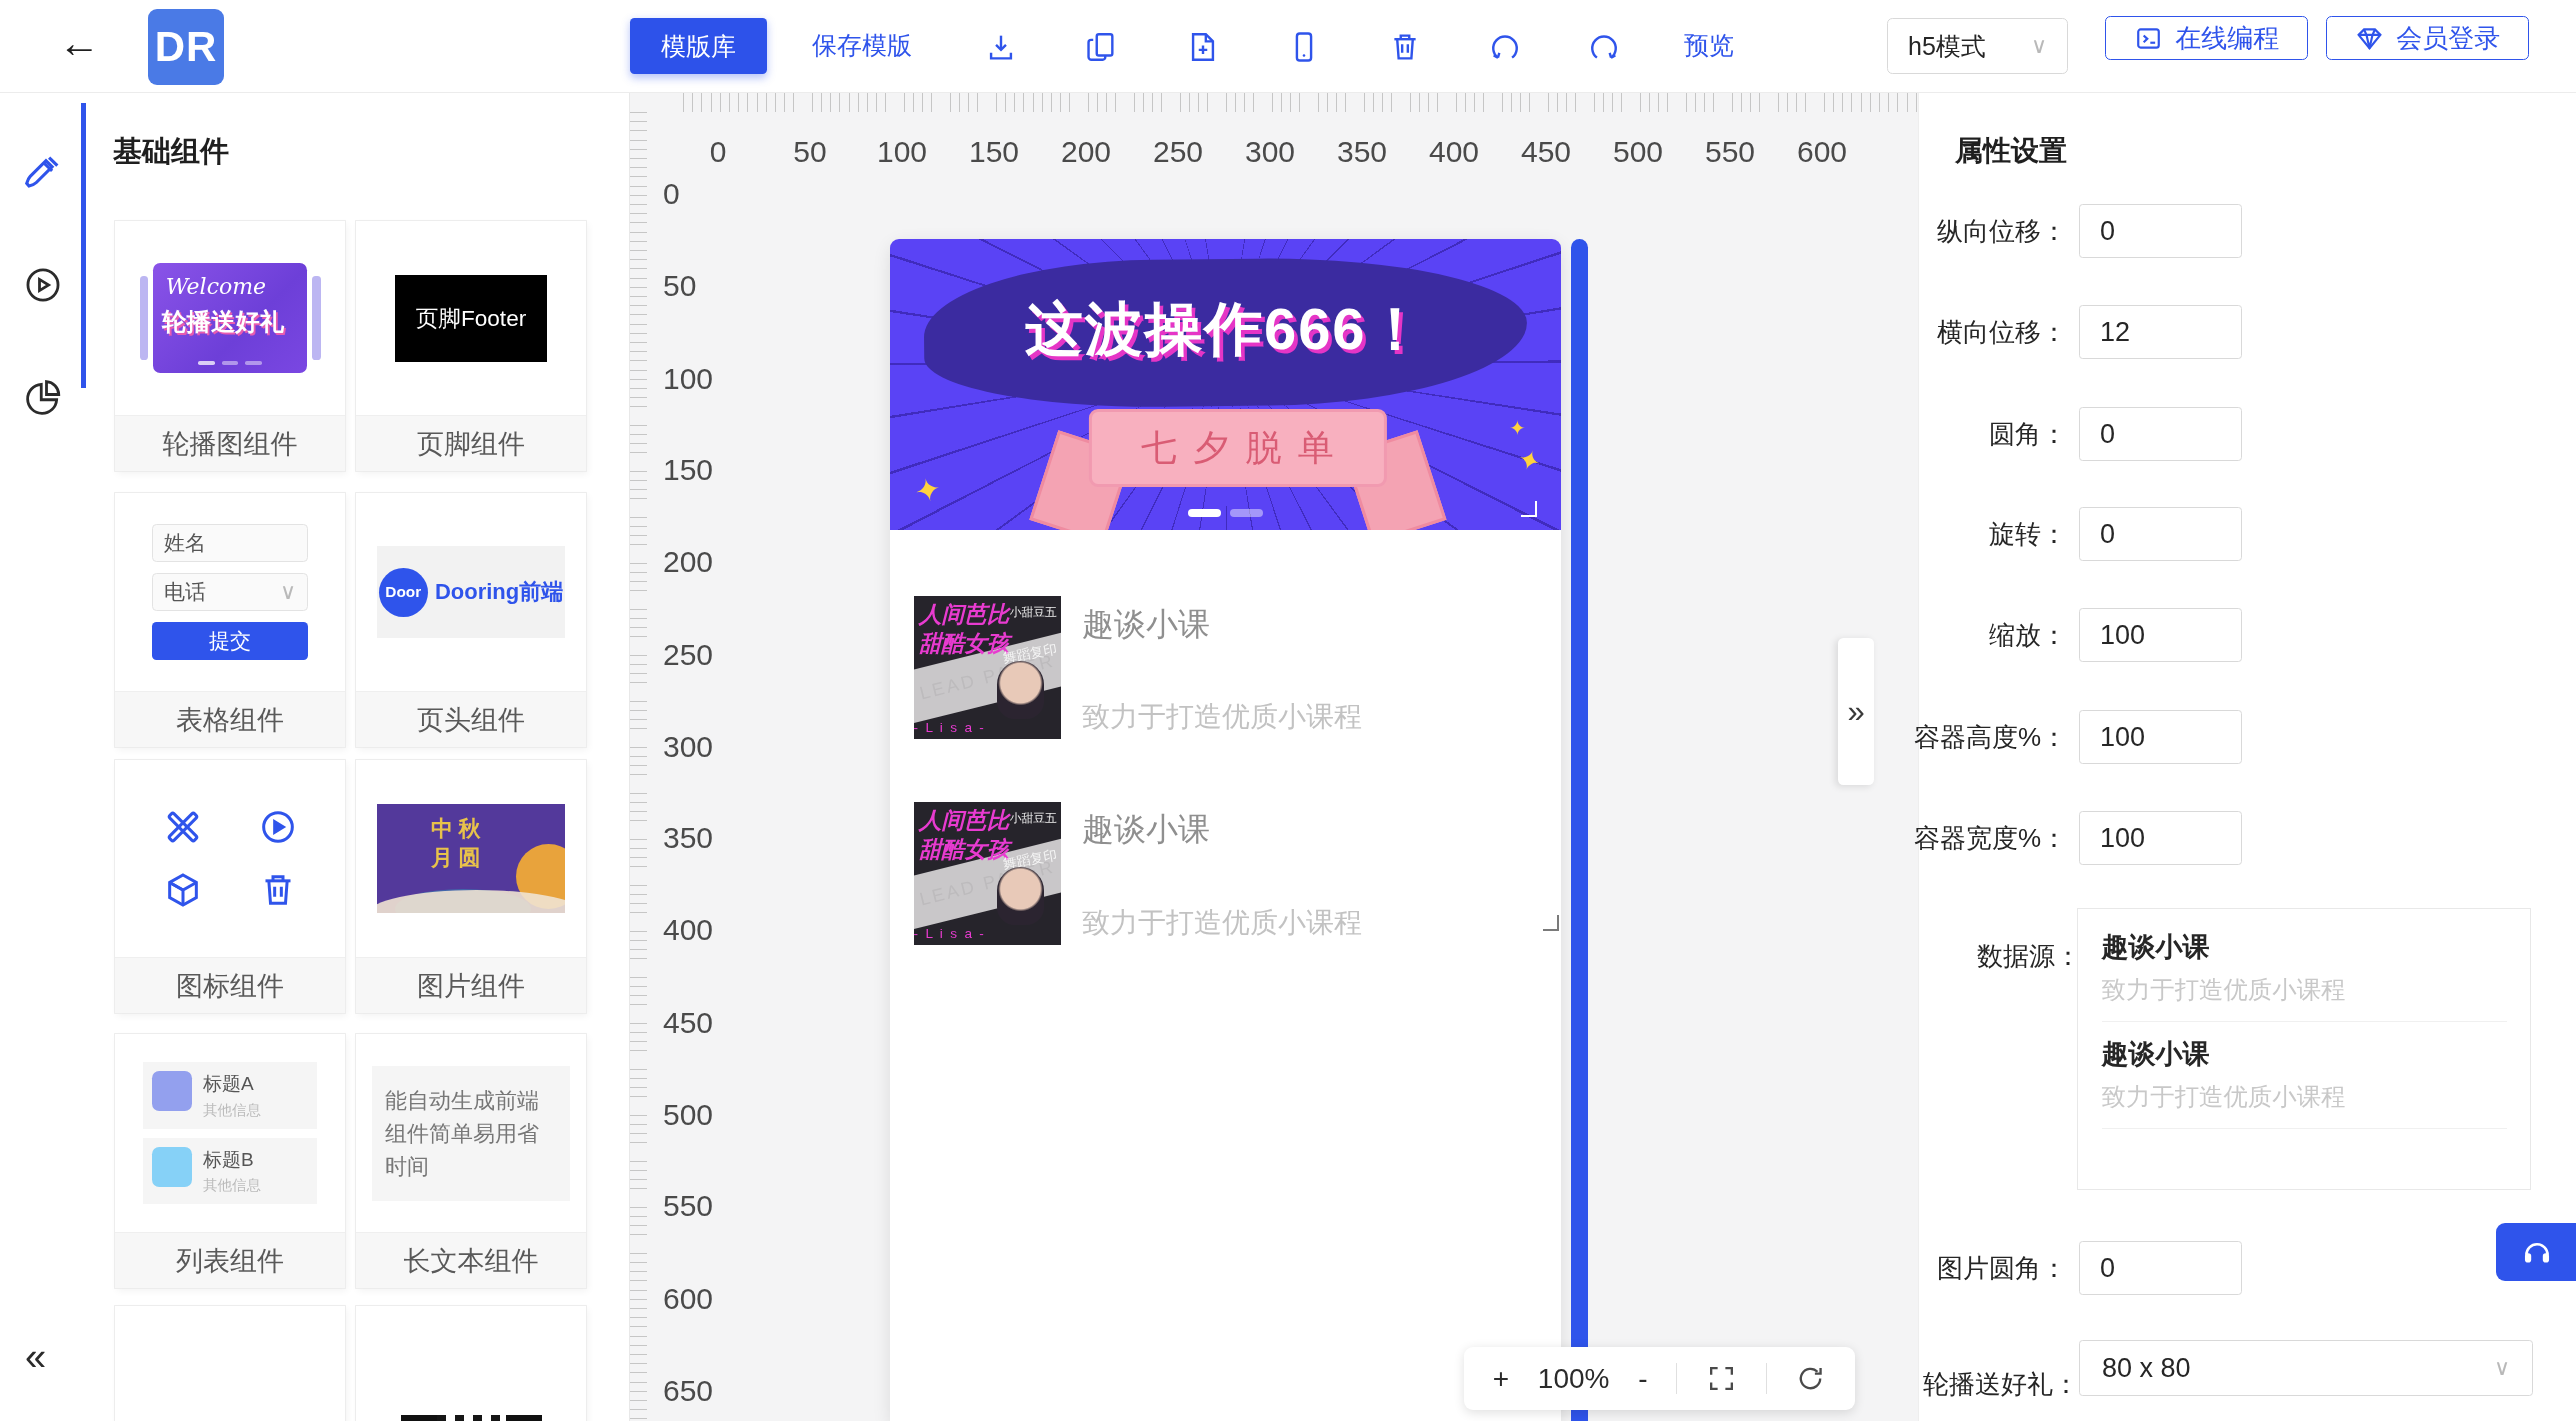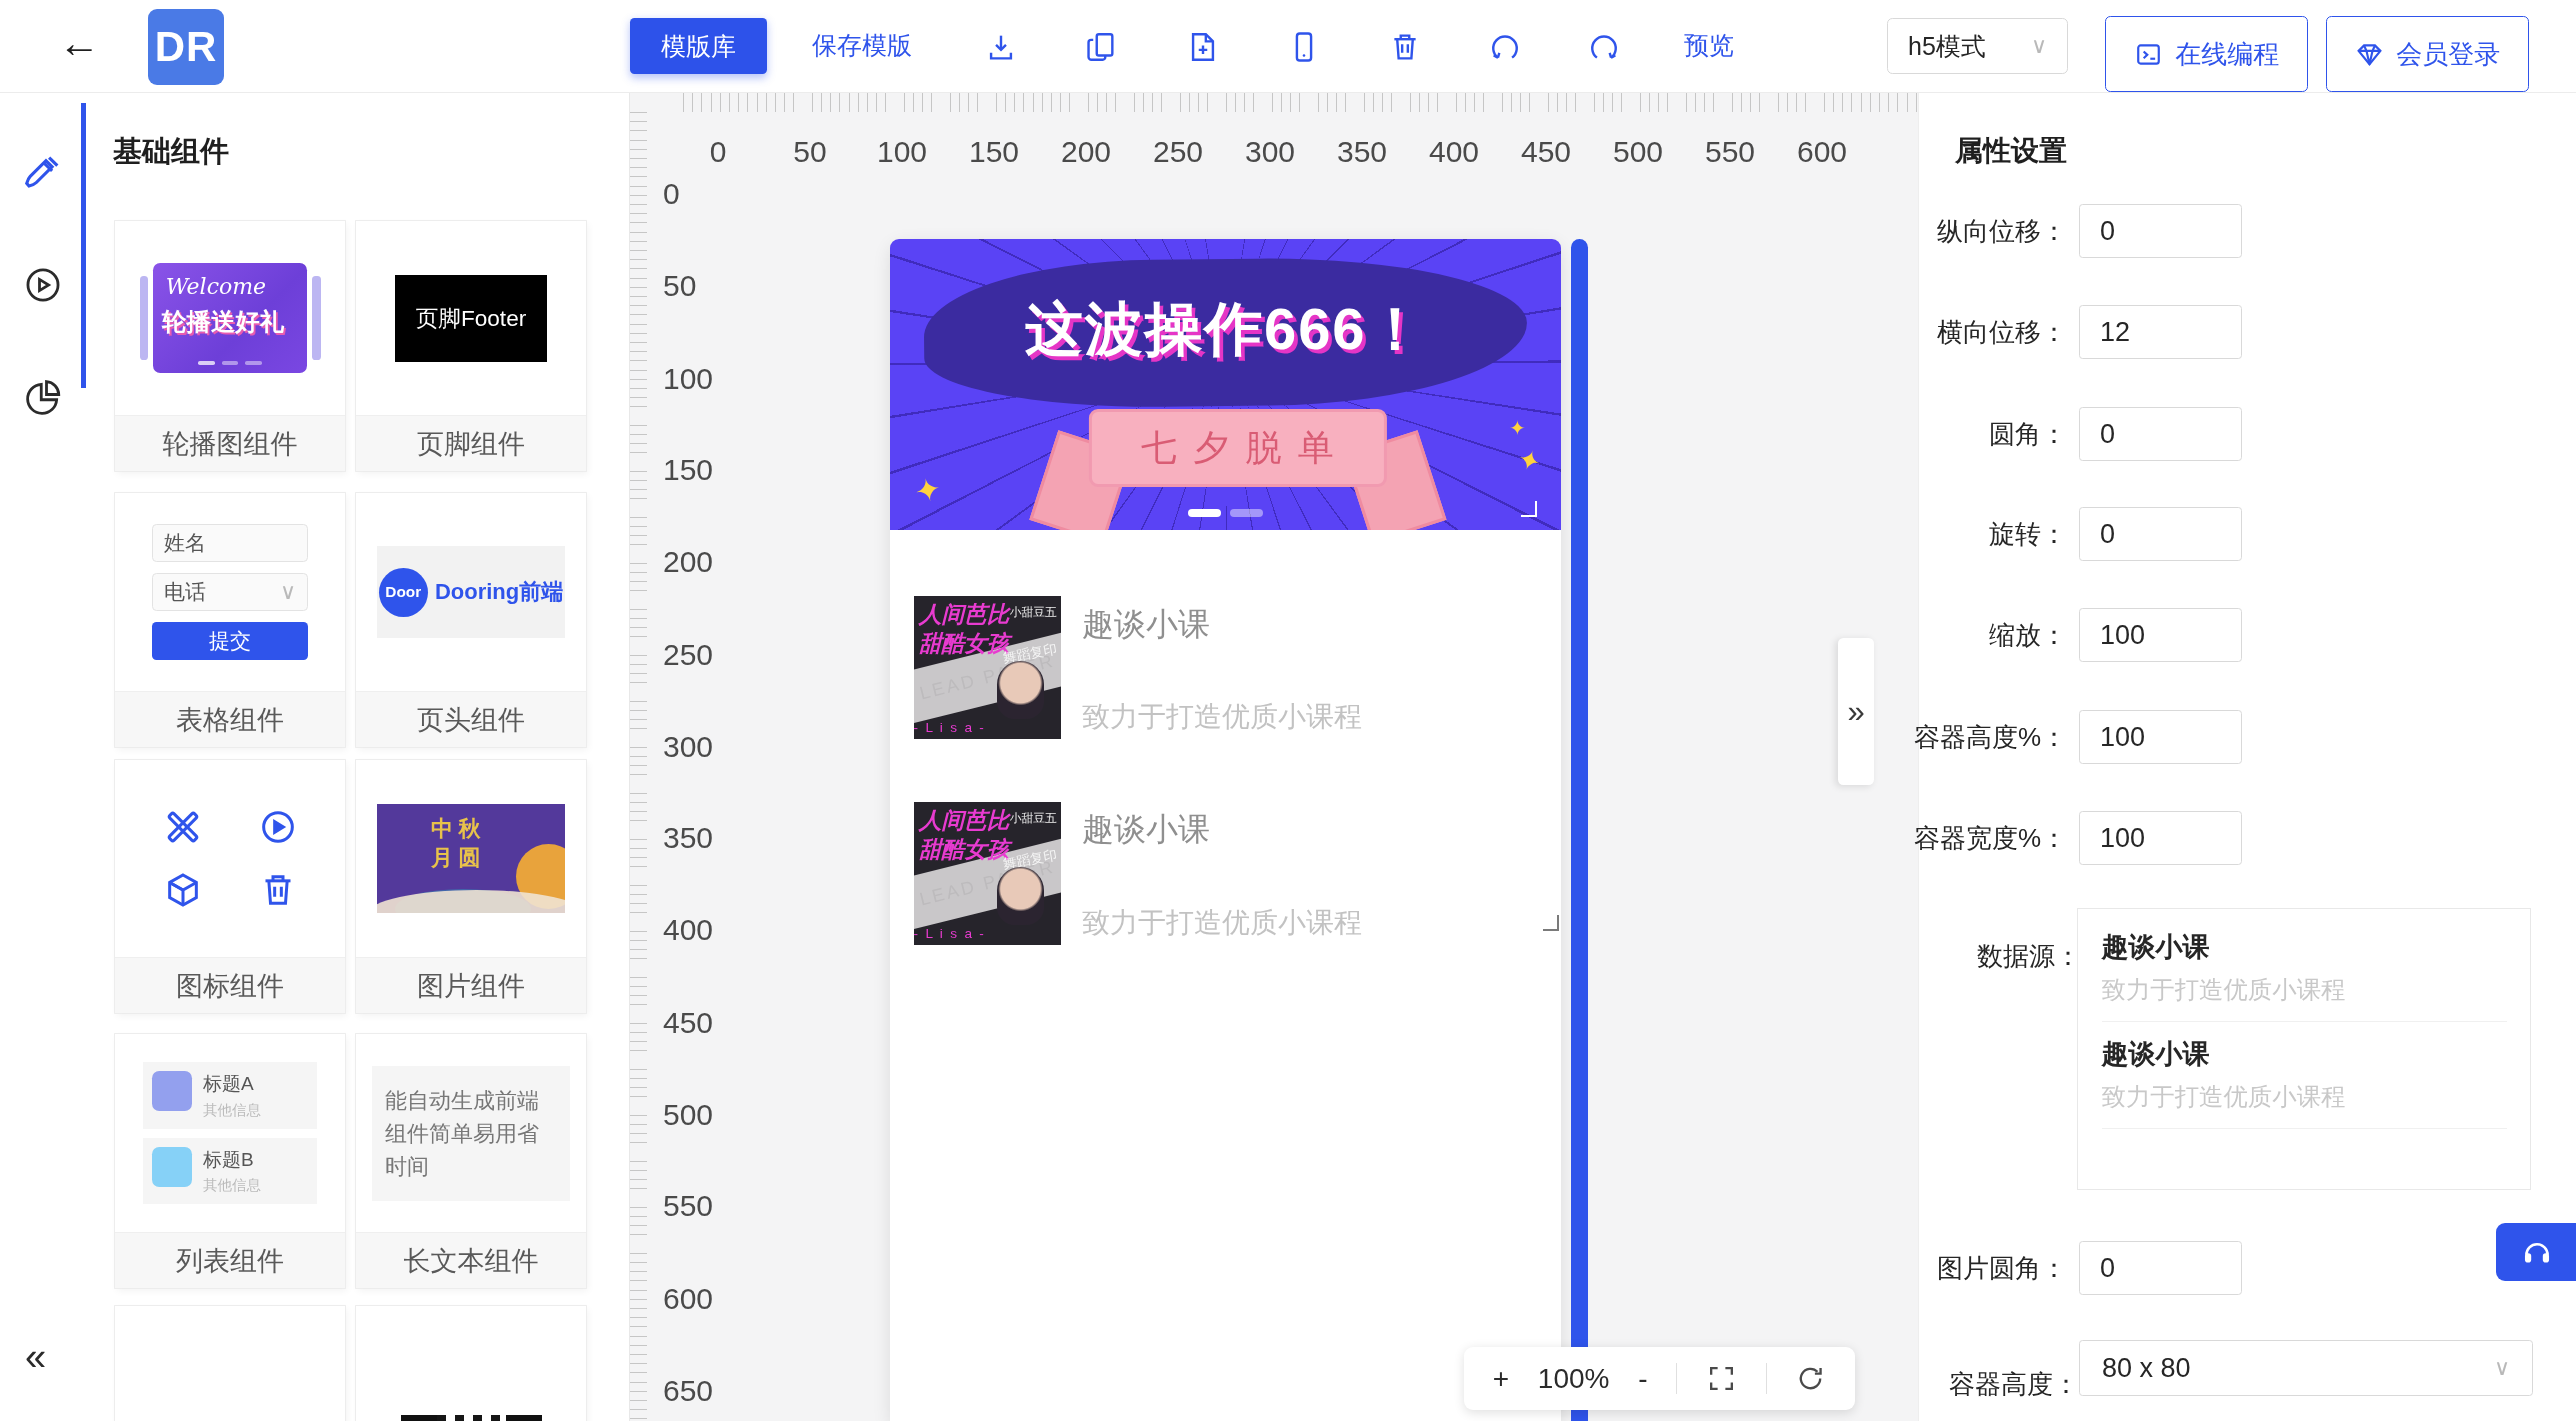--- a/index.html
+++ b/index.html
@@ -14,21 +14,21 @@
         font-size:42px;font-weight:bold;display:flex;align-items:center;justify-content:center;letter-spacing:0.9px;}
   .btn-primary{left:630px;top:18px;width:137px;height:56px;background:#2d52ea;border-radius:4.5px;color:#fff;
         font-size:25px;display:flex;align-items:center;justify-content:center;box-shadow:0 3.6px 9px rgba(45,82,234,.35);}
   .toplink{top:33px;font-size:25px;color:#2f54eb;line-height:1;}
   .topicon{top:30px;width:34px;height:34px;}
   .topicon svg{width:34px;height:34px;}
   .mode-select{left:1887px;top:18px;width:181px;height:56px;border:0.9px solid #d9d9d9;border-radius:5.4px;background:#fff;
         display:flex;align-items:center;justify-content:space-between;padding:0 20px;box-sizing:border-box;}
   .mode-select .val{font-size:25px;color:#262626;}
   .chev{color:#b9b9b9;font-size:22px;}
-  .btn-outline{top:16.3px;height:76px;border:1.8px solid #2f54eb;border-radius:5.4px;background:#fff;color:#2f54eb;
+  .btn-outline{top:16.3px;height:44px;border:1.8px solid #2f54eb;border-radius:5.4px;background:#fff;color:#2f54eb;
         display:flex;align-items:center;justify-content:center;gap:12.7px;font-size:26px;box-sizing:border-box;}
   .btn-outline svg{width:29px;height:29px;}
 
   
   #rail{position:absolute;left:0;top:92px;width:86px;height:1330px;background:#fff;z-index:20;}
   #rail .ind{position:absolute;left:81px;top:11px;width:5.4px;height:285px;background:#2f54eb;}
   .rail-ic{position:absolute;left:22px;width:42px;height:42px;}
   .rail-ic svg{width:42px;height:42px;}
   .collapse{position:absolute;left:25px;top:1244px;font-size:38px;color:#2b2b2b;}
 
@@ -551,21 +551,21 @@
       <div class="it-t">趣谈小课</div>
       <div class="it-s">致力于打造优质小课程</div>
       <hr>
     </div>
 
     <div class="frow" style="top:1149px">
       <span class="lab">图片圆角：</span>
       <span class="box">0</span>
     </div>
 
-    <span class="lab abs" style="right:498px;top:1275px;font-size:26px;color:#262626">容器高度：</span>
+    <span class="lab abs" style="right:498px;top:1275px;font-size:26px;color:#262626">轮播送好礼：</span>
     <div class="sel" style="top:1248px">
       <span>80 x 80</span>
       <span class="chev">∨</span>
     </div>
 
     <div id="fab">
       <svg viewBox="0 0 24 24">
           <path d="M4.5 14a7.5 7.5 0 0 1 15 0" fill="none" stroke="#fff" stroke-width="1.8"></path>
           <rect x="3.5" y="12.8" width="4.4" height="6.6" rx="2" fill="#fff"></rect>
           <rect x="16.1" y="12.8" width="4.4" height="6.6" rx="2" fill="#fff"></rect>

